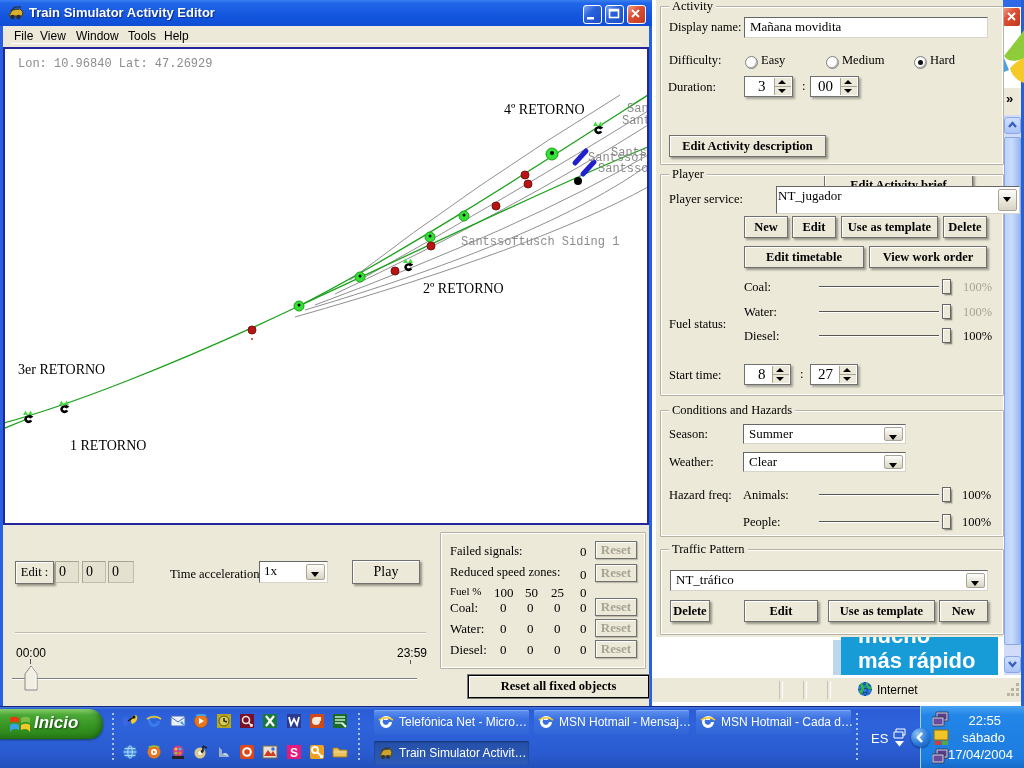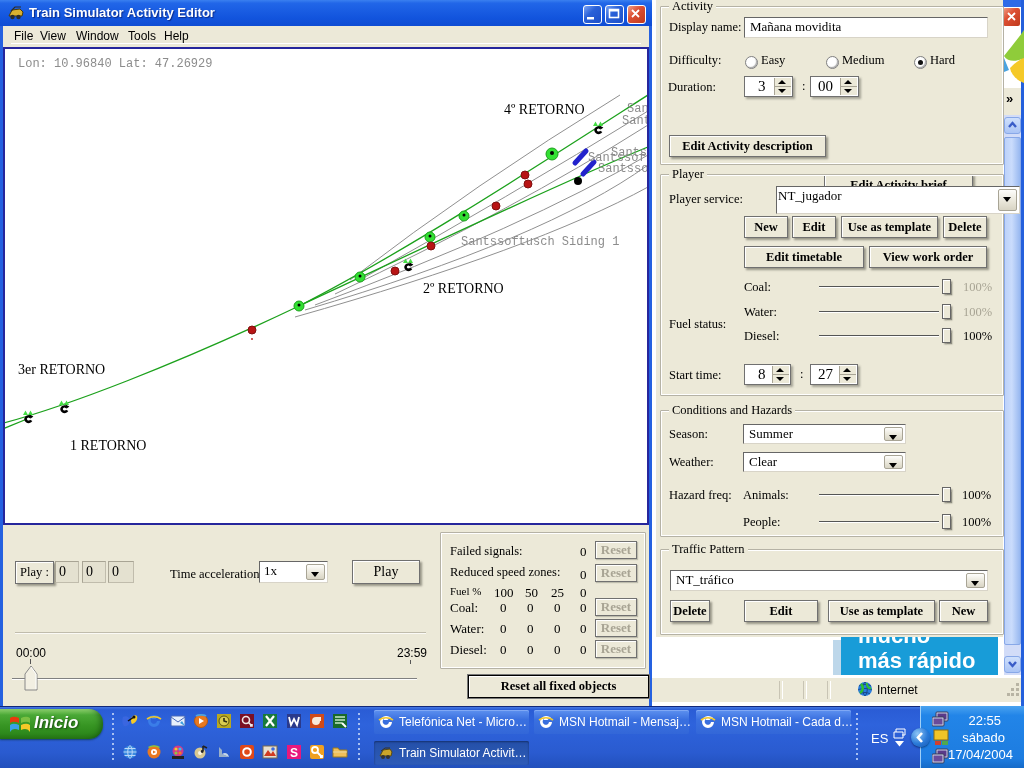--- a/index.html
+++ b/index.html
@@ -251,21 +251,21 @@
           <text x="622" y="63">San</text>
           <text x="617" y="75">Sant</text>
           <text x="606" y="107">Sants</text>
           <text x="583" y="112">Santssof</text>
           <text x="593" y="123">Santsso</text>
           <text x="456" y="196">Santssoftusch Siding 1</text>
         </g>
       </svg>
     </div>
     <div id="botpanel" class="abs">
-      <div class="btn" style="left:12px;top:34px;width:39px;height:23px;font-weight:normal;font-size:12.5px;line-height:21px;">Play :</div>
+      <div class="btn" style="left:12px;top:34px;width:39px;height:23px;font-weight:normal;font-size:12.5px;line-height:21px;">Edit :</div>
       <div class="abs" style="left:52px;top:34px;width:24px;height:22px;background:#e4e1d0;border:1px solid #c0bcac;border-top-color:#a8a494;border-left-color:#a8a494;font-family:'Liberation Serif',serif;font-size:14px;padding:2px 0 0 3px;box-sizing:border-box;">0</div>
       <div class="abs" style="left:79px;top:34px;width:24px;height:22px;background:#e4e1d0;border:1px solid #c0bcac;border-top-color:#a8a494;border-left-color:#a8a494;font-family:'Liberation Serif',serif;font-size:14px;padding:2px 0 0 3px;box-sizing:border-box;">0</div>
       <div class="abs" style="left:105px;top:34px;width:26px;height:22px;background:#e4e1d0;border:1px solid #c0bcac;border-top-color:#a8a494;border-left-color:#a8a494;font-family:'Liberation Serif',serif;font-size:14px;padding:2px 0 0 3px;box-sizing:border-box;">0</div>
       <div class="abs serif" style="left:167px;top:40px;font-size:12.5px;">Time acceleration</div>
       <div class="tfield" style="left:256px;top:34px;width:69px;height:22px;padding:1px 0 0 4px;">1x<div class="ddarrow"></div></div>
       <div class="btn" style="left:349px;top:33px;width:68px;height:24px;line-height:22px;font-weight:normal;font-size:14px;">Play</div>
       <div class="abs" style="left:12px;top:105px;width:411px;height:1px;background:#c0bcac;border-bottom:1px solid #fbfaf6;"></div>
       <div class="abs" style="left:13px;top:119px;font-size:12px;">00:00</div>
       <div class="abs" style="left:394px;top:119px;font-size:12px;">23:59</div>
       <div class="abs" style="left:27px;top:132px;width:1px;height:5px;background:#555;"></div>

